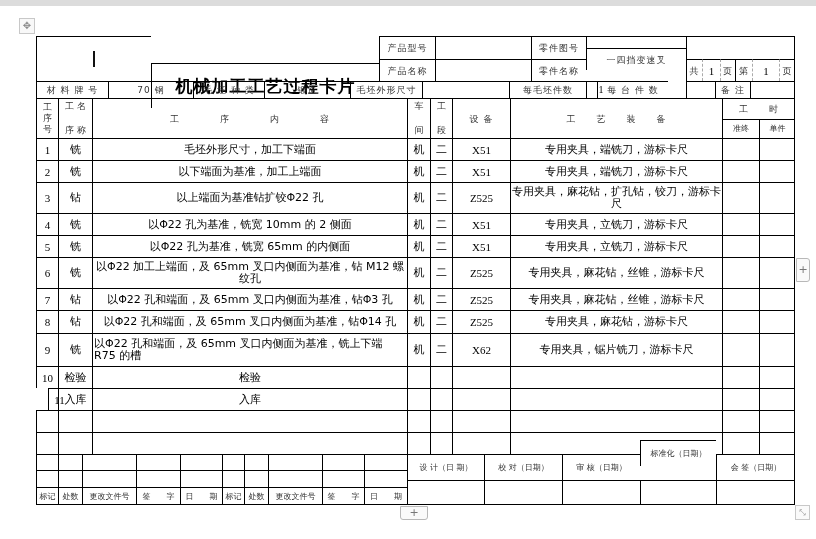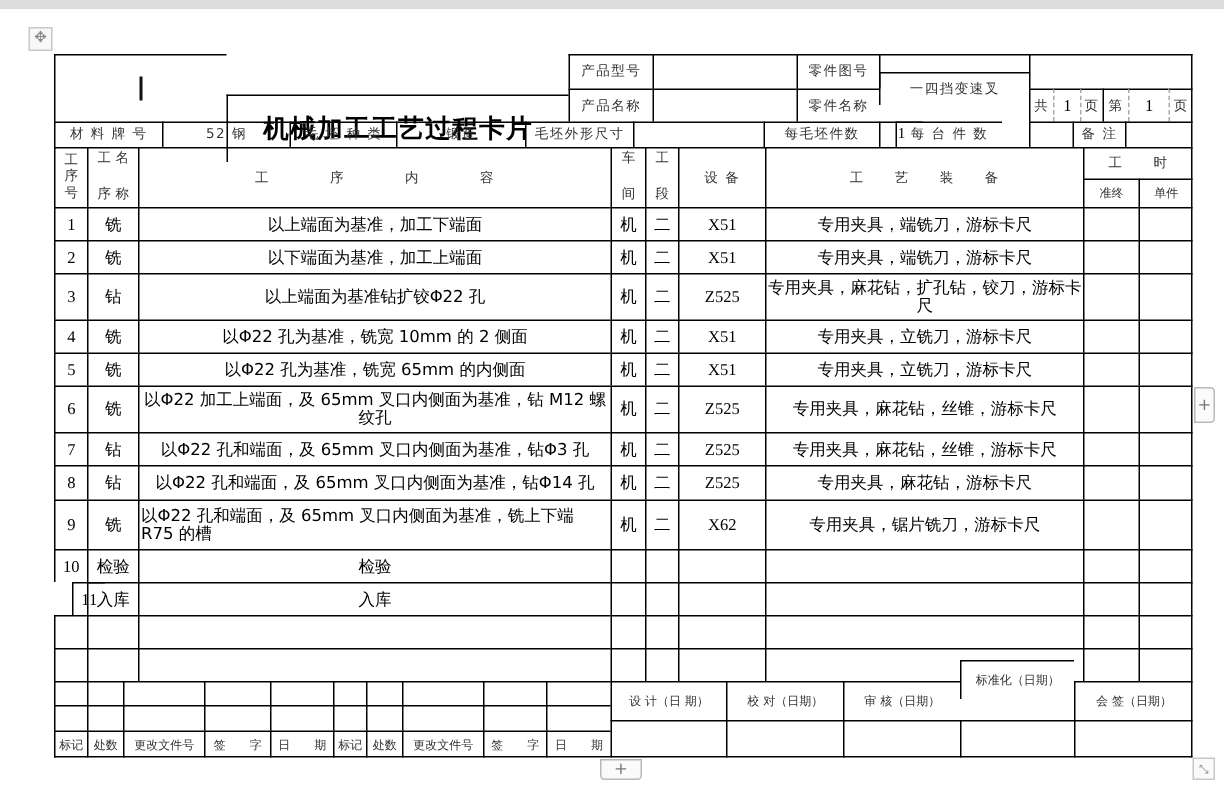--- a/index.html
+++ b/index.html
@@ -55,21 +55,21 @@
   <div class="c sm" style="left:531px;top:59px;width:55px;height:22px;">零件名称</div>
   <div class="c sm" style="left:586px;top:48px;width:100px;height:22px;">一四挡变速叉</div>
   <div class="c sm" style="left:686px;top:59px;width:16px;height:22px;">共</div>
   <div class="c serif dash-l" style="left:702px;top:59px;width:18px;height:22px;border-top:1px solid #000;">1</div>
   <div class="c sm dash-l" style="left:720px;top:59px;width:15px;height:22px;border-top:1px solid #000;">页</div>
   <div class="c sm" style="left:735px;top:59px;width:17px;height:22px;">第</div>
   <div class="c serif dash-l" style="left:752px;top:59px;width:27px;height:22px;border-top:1px solid #000;">1</div>
   <div class="c sm dash-l" style="left:779px;top:59px;width:16px;height:22px;border-top:1px solid #000;">页</div>
 
   <div class="c sm" style="left:36px;top:81px;width:72px;height:17px;">材 料 牌 号</div>
-  <div class="c sm" style="left:108px;top:81px;width:85px;height:17px;">52 钢</div>
+  <div class="c sm" style="left:108px;top:81px;width:85px;height:17px;">70 钢</div>
   <div class="c sm" style="left:193px;top:81px;width:71px;height:17px;">毛 坯 种 类</div>
   <div class="c sm" style="left:264px;top:81px;width:86px;height:17px;">锻造</div>
   <div class="c sm" style="left:350px;top:81px;width:72px;height:17px;">毛坯外形尺寸</div>
   <div class="c" style="left:422px;top:81px;width:87px;height:17px;"></div>
   <div class="c sm" style="left:509px;top:81px;width:77px;height:17px;">每毛坯件数</div>
   <div class="c serif" style="left:586px;top:81px;width:29px;height:17px;font-size:10px;">1</div>
   <div class="c sm" style="left:597px;top:81px;width:71px;height:17px;">每 台 件 数</div>
   <div class="c" style="left:686px;top:81px;width:29px;height:17px;"></div>
   <div class="c sm" style="left:715px;top:81px;width:35px;height:17px;">备 注</div>
   <div class="c" style="left:750px;top:81px;width:45px;height:17px;"></div>
@@ -95,21 +95,21 @@
   <div class="c sm" style="left:452px;top:98px;width:58px;height:40px;">设 备</div>
   <div class="c sm" style="left:510px;top:98px;width:212px;height:40px;">工　　艺　　装　　备</div>
   <div class="c sm" style="left:722px;top:98px;width:73px;height:21px;">工　　时</div>
   <div class="c xs" style="left:722px;top:119px;width:37px;height:19px;">准终</div>
   <div class="c xs" style="left:759px;top:119px;width:36px;height:19px;">单件</div>
 
   <div id="rows">
       <div>
         <div class="c serif" style="left:36px;top:138px;width:22px;height:22px;">1</div>
         <div class="c cell-text" style="left:58px;top:138px;width:34px;height:22px;">铣</div>
-        <div class="c cell-text wrap" style="left:92px;top:138px;width:315px;height:22px;">以上端面为基准，加工下端面</div>
+        <div class="c cell-text wrap" style="left:92px;top:138px;width:315px;height:22px;">毛坯外形尺寸，加工下端面</div>
         <div class="c cell-text" style="left:407px;top:138px;width:23px;height:22px;">机</div>
         <div class="c cell-text" style="left:430px;top:138px;width:22px;height:22px;">二</div>
         <div class="c serif" style="left:452px;top:138px;width:58px;height:22px;">X51</div>
         <div class="c cell-text wrap" style="left:510px;top:138px;width:212px;height:22px;">专用夹具，端铣刀，游标卡尺</div>
         <div class="c " style="left:722px;top:138px;width:37px;height:22px;"></div>
         <div class="c " style="left:759px;top:138px;width:36px;height:22px;"></div>
       </div>
       <div>
         <div class="c serif" style="left:36px;top:160px;width:22px;height:22px;">2</div>
         <div class="c cell-text" style="left:58px;top:160px;width:34px;height:22px;">铣</div>

